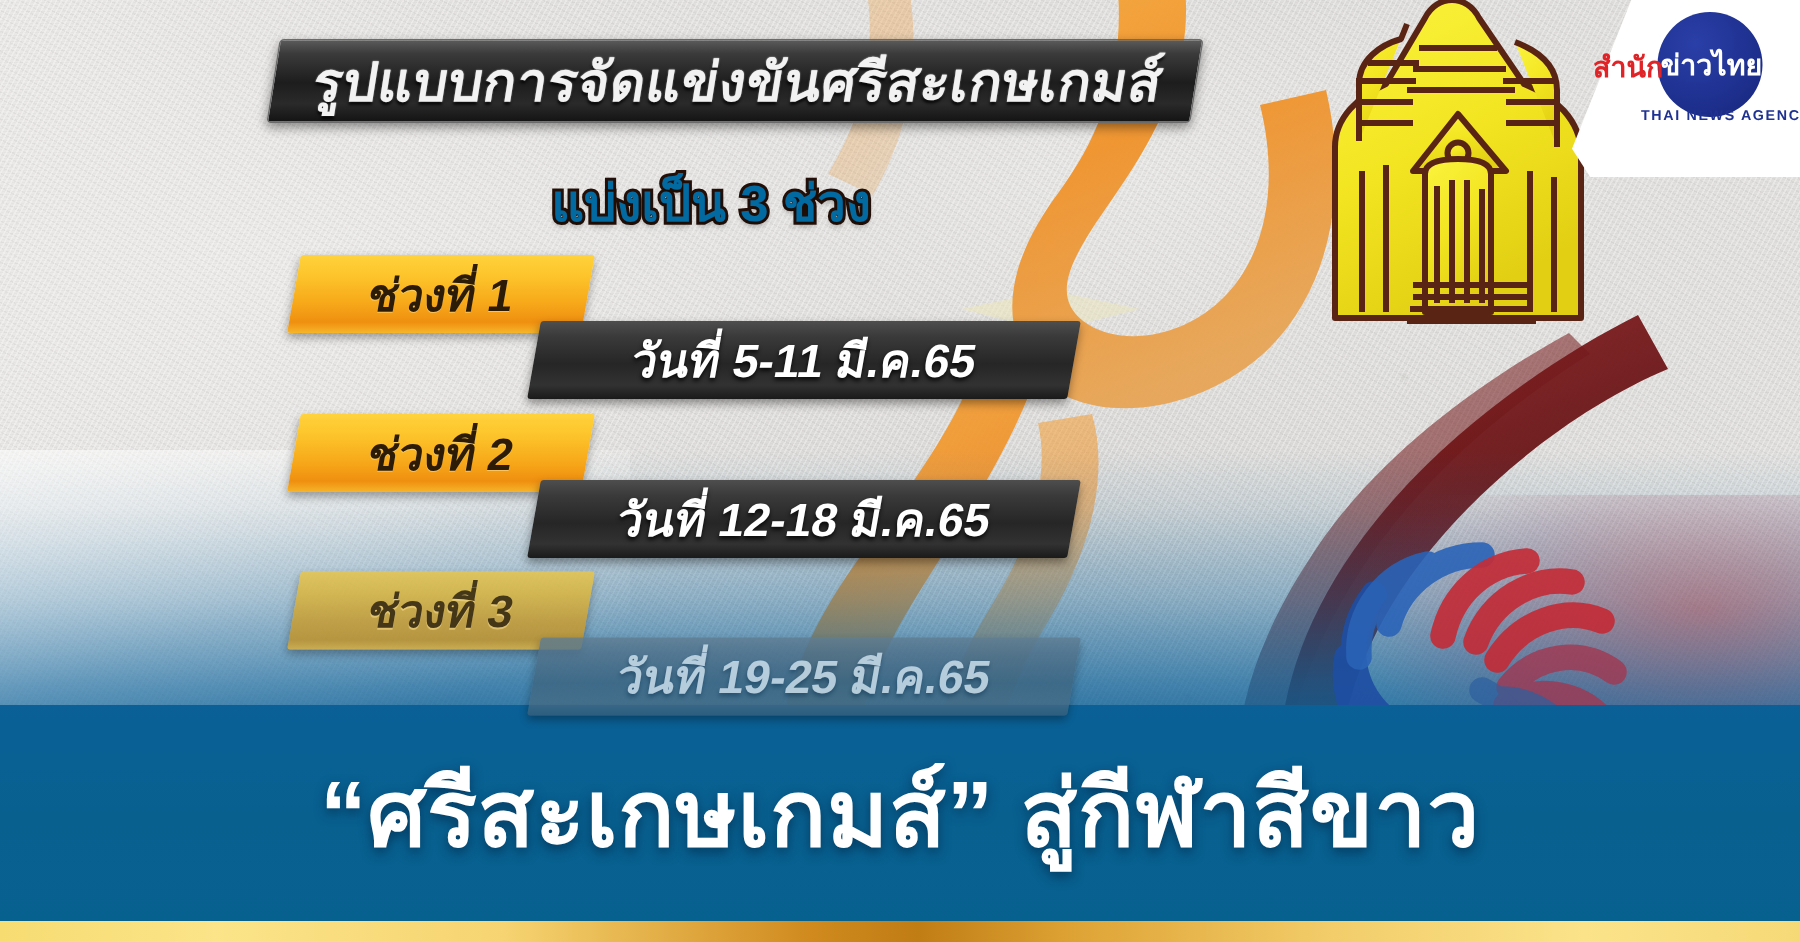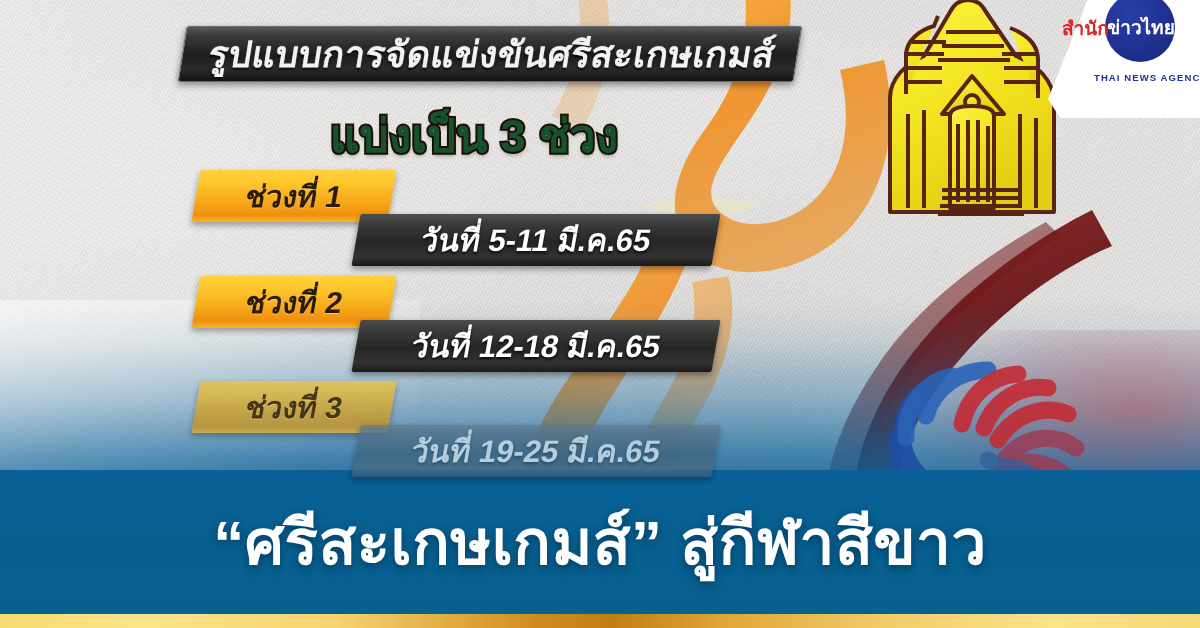--- a/index.html
+++ b/index.html
@@ -92,22 +92,22 @@
     transform:skewX(-9deg);
     font-size:36px;font-weight:bold;color:#f2f2f2;letter-spacing:.5px;
     text-shadow:0 2px 2px rgba(0,0,0,.85), 0 0 1px #fff;
     white-space:nowrap;
   }
 
   
   .subtitle{
     position:absolute;left:284px;top:104px;width:380px;height:62px;
     display:flex;align-items:center;justify-content:center;
-    font-size:46px;font-weight:bold;white-space:nowrap;
-    color:#14532d;
+    font-size:34px;font-weight:bold;white-space:nowrap;
+    color:#0369a1;
     -webkit-text-stroke:4px #241008;
     paint-order:stroke fill;
     text-shadow:0 3px 4px rgba(0,0,0,.35);
   }
 
   
   .row{position:absolute;left:0;width:100%;height:78px;}
   .row-1{top:170px;}
   .row-2{top:276px;}
   .row-3{top:381px;}
@@ -165,21 +165,21 @@
   
   .logo-corner{
     position:absolute;right:0;top:0;width:152px;height:118px;
     clip-path:polygon(20% 0, 100% 0, 100% 100%, 100% 100%, 0 100%, 0 22%);
   }
   .logo-corner-bg{
     position:absolute;inset:0;background:#ffffff;
     clip-path:polygon(26% 0, 100% 0, 100% 100%, 8% 100%, 0 84%);
   }
   .logo-row{
-    position:absolute;left:14px;top:10px;width:132px;height:36px;
+    position:absolute;left:14px;top:26px;width:132px;height:36px;
     display:flex;align-items:center;
   }
   .logo-red{
     font-size:19px;font-weight:bold;color:#e02326;white-space:nowrap;
     margin-right:-4px;z-index:2;
   }
   .logo-circle{
     width:70px;height:70px;border-radius:50%;
     background:radial-gradient(circle at 36% 30%, #2a3fa8 0%, #1f3191 55%, #16257a 100%);
     display:flex;align-items:center;justify-content:flex-end;

